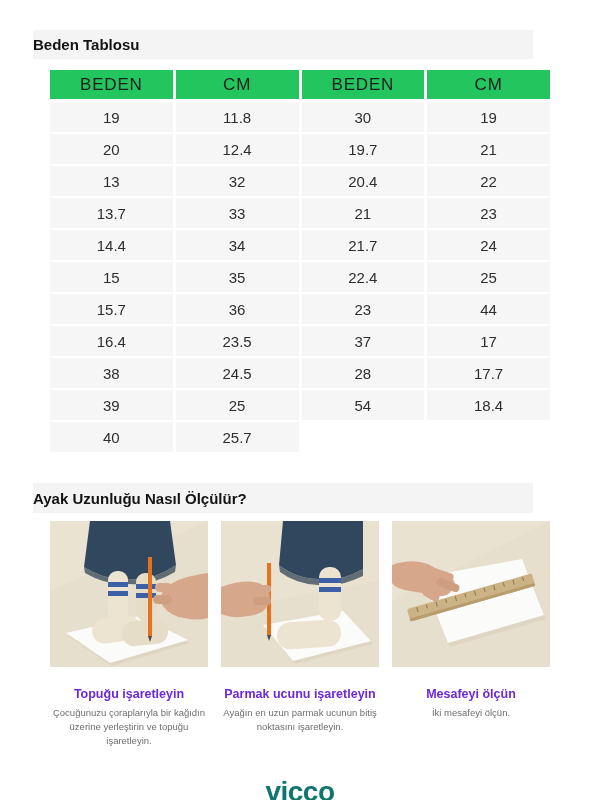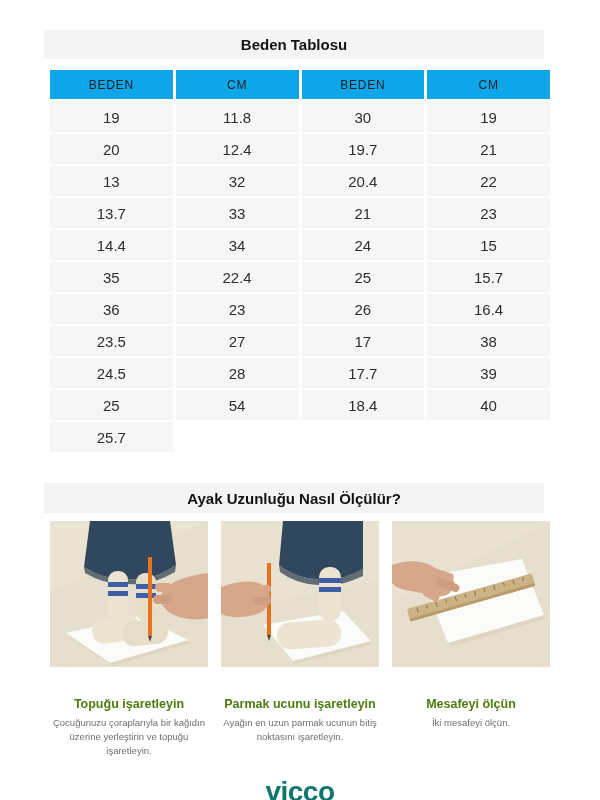--- a/index.html
+++ b/index.html
@@ -3,49 +3,49 @@
 <meta charset="utf-8">
 <style>
   html,body{margin:0;padding:0;}
   body{
     width:600px;height:800px;position:relative;overflow:hidden;
     background:#ffffff;
     font-family:"Liberation Sans","DejaVu Sans",sans-serif;
     color:#181818;
   }
   .band{
-    position:absolute;left:44px;width:500px;height:30px;
+    position:absolute;left:33px;width:500px;height:30px;
     background:#f4f4f4;
-    display:flex;align-items:center;justify-content:center;
+    display:flex;align-items:center;
     font-weight:bold;font-size:15px;color:#131313;
   }
   .title-band{top:30px;height:29px;}
   .section-band{top:483px;}
   .size-table{
     position:absolute;left:50px;top:70px;width:500px;
     display:grid;grid-template-columns:repeat(4,1fr);
     column-gap:3px;row-gap:2px;
   }
   .hcell{
-    background:#0ea5e9;height:29px;margin-bottom:1px;
+    background:#22c55e;height:29px;margin-bottom:1px;
     display:flex;align-items:center;justify-content:center;
-    font-size:12px;letter-spacing:.8px;color:#1f1f1f;
+    font-size:17px;letter-spacing:.8px;color:#1f1f1f;
   }
   .cell{
     background:#f6f6f6;height:30px;
     display:flex;align-items:center;justify-content:center;
     font-size:15px;color:#2e2e2e;
   }
   .steps{
     position:absolute;left:50px;top:521px;width:500px;
     display:flex;justify-content:space-between;
   }
   .step{width:158px;text-align:center;}
   .photo{width:158px;height:146px;display:block;}
-  .step-title{margin-top:30px;font-size:12.5px;font-weight:bold;color:#4d7c0f;}
+  .step-title{margin-top:20px;font-size:12.5px;font-weight:bold;color:#6d28d9;}
   .step-desc{margin-top:5px;font-size:9.5px;line-height:1.45;color:#6e6e6e;padding:0 1px;}
   .brand{position:absolute;left:0;top:751px;width:600px;text-align:center;}
   .logo{font-size:28px;line-height:34px;font-weight:800;letter-spacing:-.5px;color:#0f766e;margin-top:24px;}
   .logo-bar{
     margin:4px auto 0;width:152px;height:12px;border-radius:4px;
     overflow:hidden;display:flex;
   }
   .seg{flex:1;height:100%;}
 </style>
 </head>
@@ -71,32 +71,33 @@
     <div class="cell">13</div>
     <div class="cell">32</div>
     <div class="cell">20.4</div>
     <div class="cell">22</div>
     <div class="cell">13.7</div>
     <div class="cell">33</div>
     <div class="cell">21</div>
     <div class="cell">23</div>
     <div class="cell">14.4</div>
     <div class="cell">34</div>
+    <div class="cell">21.7</div>
     <div class="cell">24</div>
     <div class="cell">15</div>
     <div class="cell">35</div>
     <div class="cell">22.4</div>
     <div class="cell">25</div>
     <div class="cell">15.7</div>
     <div class="cell">36</div>
     <div class="cell">23</div>
-    <div class="cell">26</div>
+    <div class="cell">44</div>
     <div class="cell">16.4</div>
     <div class="cell">23.5</div>
-    <div class="cell">27</div>
+    <div class="cell">37</div>
     <div class="cell">17</div>
     <div class="cell">38</div>
     <div class="cell">24.5</div>
     <div class="cell">28</div>
     <div class="cell">17.7</div>
     <div class="cell">39</div>
     <div class="cell">25</div>
     <div class="cell">54</div>
     <div class="cell">18.4</div>
     <div class="cell">40</div>

